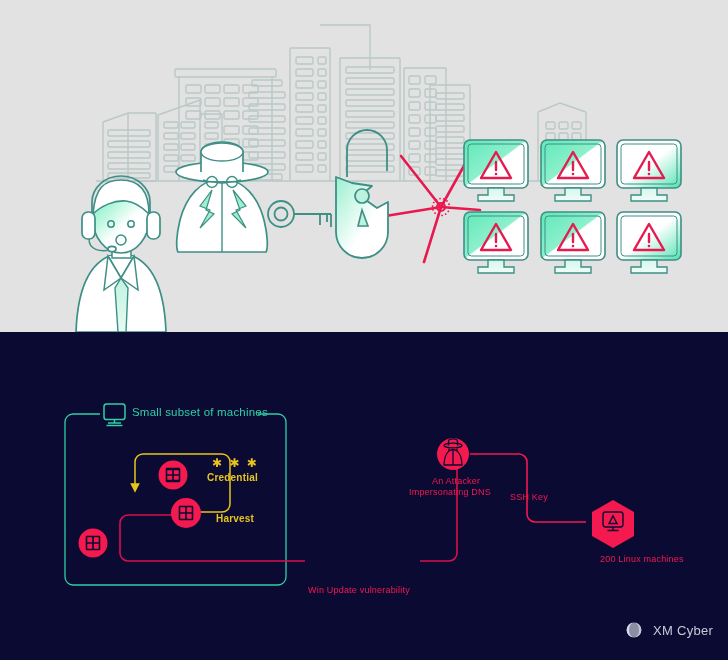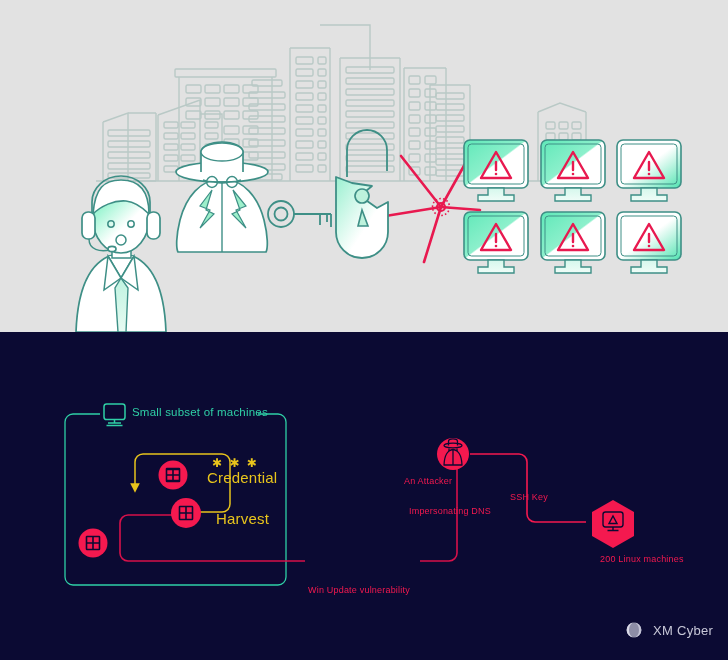--- a/index.html
+++ b/index.html
@@ -38,21 +38,21 @@
   }
 
   .lbl {
     position: absolute;
     white-space: nowrap;
     font-family: "Liberation Sans", sans-serif;
     letter-spacing: .2px;
   }
   .lbl-teal  { color: #2fd0a6; font-size: 11.5px; }
   .lbl-pink  { color: #f4194f; font-size: 9px; text-align: center; line-height: 11px; }
-  .lbl-gold  { color: #e8c41c; font-size: 15px; text-align: right; line-height: 11px; }
+  .lbl-gold  { color: #e8c41c; font-size: 10px; text-align: right; line-height: 11px; font-weight: bold; }
 
   .stars {
     color: #e8c41c;
     font-size: 12px;
     letter-spacing: 2px;
     line-height: 11px;
   }
 
   
   #logo {
@@ -468,22 +468,22 @@
     </svg>
 
     <div class="lbl lbl-teal" style="left:132px; top:74px;">Small subset of machines</div>
 
     <div class="lbl stars" style="left:212px; top:126px;">✱ ✱ ✱</div>
     <div class="lbl lbl-gold" style="left:207px; top:140px;">Credential</div>
     <div class="lbl lbl-gold" style="left:216px; top:152px;margin-top:29px;">Harvest</div>
 
     <div class="lbl lbl-pink" style="left:308px; top:225px;margin-top:28px;">Win Update vulnerability</div>
 
-    <div class="lbl lbl-pink" style="left:404px; top:144px;">An Attacker</div>
-    <div class="lbl lbl-pink" style="left:409px; top:155px;margin-top:19px;">Impersonating DNS</div>
+    <div class="lbl lbl-pink" style="left:432px; top:144px;">An Attacker</div>
+    <div class="lbl lbl-pink" style="left:409px; top:155px;">Impersonating DNS</div>
 
     <div class="lbl lbl-pink" style="left:510px; top:160px;">SSH Key</div>
 
     <div class="lbl lbl-pink" style="left:600px; top:222px;">200 Linux machines</div>
   </div>
 
   <div id="logo">
     <svg width="16" height="16" viewBox="0 0 16 16">
       <circle cx="8" cy="8" r="7.4" fill="#8d8da6"></circle>
       <path d="M8 0.6 a7.4 7.4 0 0 0 0 14.8 a5 7.4 0 0 1 0 -14.8 Z" fill="#d9d9e6"></path>

